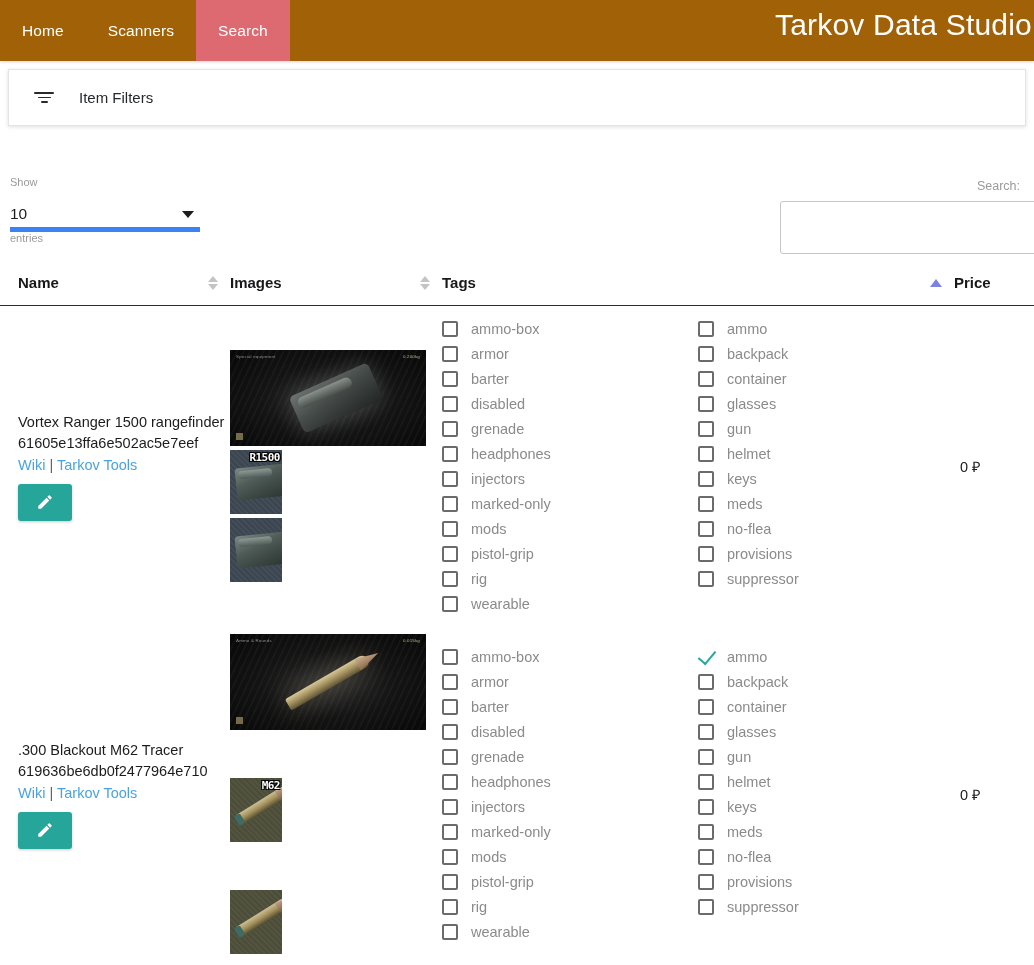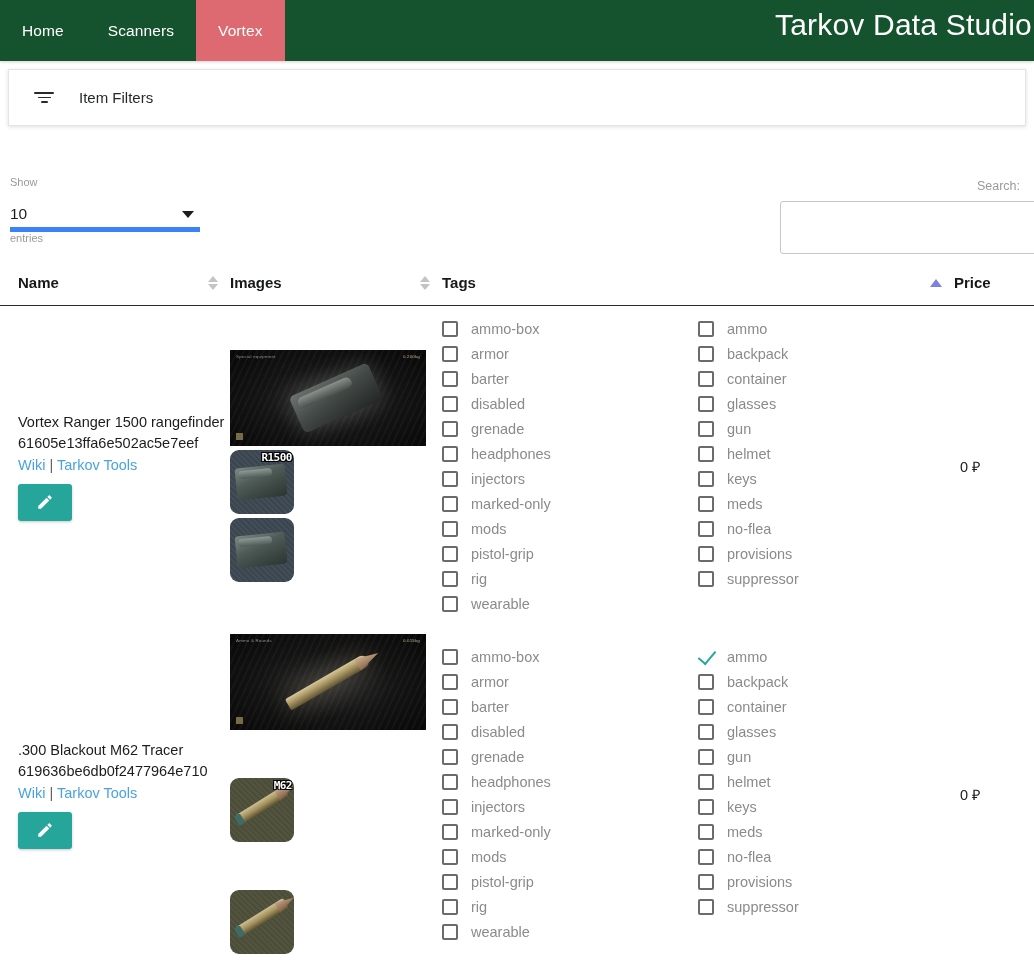--- a/index.html
+++ b/index.html
@@ -8,21 +8,21 @@
     width: 1034px; height: 965px;
     background: #ffffff;
     font-family: "Liberation Sans", sans-serif;
     overflow: hidden;
   }
 
   
   .navbar {
     position: relative;
     height: 61px;
-    background: #14532d;
+    background: #a16207;
     display: flex;
     align-items: stretch;
     box-shadow: 0 1px 3px rgba(0,0,0,0.18);
   }
   .nav-links { display: flex; align-items: stretch; }
   .nav-link {
     display: flex; align-items: center;
     padding: 0 22px;
     color: #ffffff;
     font-size: 15.5px;
@@ -234,26 +234,25 @@
     border-radius: 3px 9px 9px 3px;
     box-shadow: 0 0 26px rgba(215,200,150,0.28);
   }
   .obj-bullet:after {
     content:""; position:absolute; right:-12px; top:0; width:24px; height:13px;
     background: linear-gradient(180deg,#cdae8d,#8a6a4c);
     clip-path: polygon(0 0, 100% 50%, 0 100%);
   }
 
   .grid-img {
-    width: 64px; height: 64px;
+    width: 52px; height: 64px;
     margin-top: 4px;
     position: relative;
     overflow: hidden;
     display: block;
-    border-radius: 9px;
   }
   .grid-a {
     background:
       repeating-linear-gradient(45deg, rgba(255,255,255,0.045) 0 2px, rgba(0,0,0,0) 2px 4px),
       #3b4550;
   }
   .grid-b {
     background:
       repeating-linear-gradient(45deg, rgba(255,255,255,0.04) 0 2px, rgba(0,0,0,0) 2px 4px),
       #4b4d38;
@@ -330,21 +329,21 @@
 
   .price-cell { font-size: 14.5px; color: #1c1c1c; text-align: left; padding-left: 6px; }
 </style>
 </head>
 <body>
 
 <div class="navbar">
   <div class="nav-links">
     <a class="nav-link">Home</a>
     <a class="nav-link">Scanners</a>
-    <a class="nav-link active">Vortex</a>
+    <a class="nav-link active">Search</a>
   </div>
   <div class="brand">Tarkov Data Studio</div>
 </div>
 
 <div class="filters-wrap">
   <div class="filters-panel">
     <span class="funnel">
       <i></i>
         <i></i>
         <i></i>

